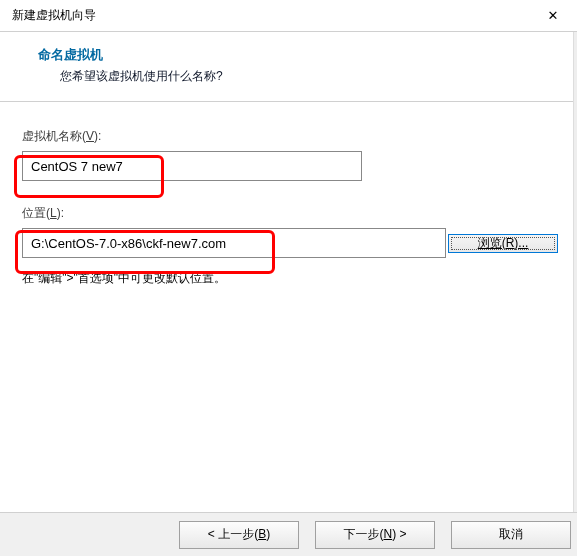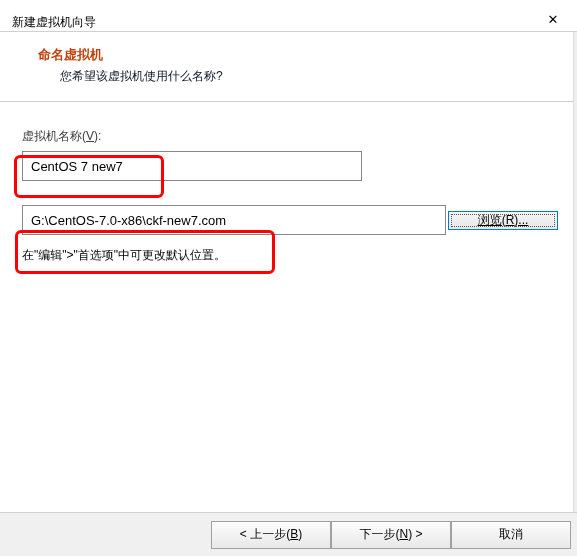--- a/index.html
+++ b/index.html
@@ -9,36 +9,36 @@
       background: #fff;
       width: 577px;
       height: 556px;
       overflow: hidden;
       position: relative;
     }
     .titlebar {
       height: 32px;
       border-bottom: 1px solid #d0d0d0;
       display: flex;
-      align-items: flex-end;
+      align-items: center;
       justify-content: space-between;
       padding: 0 8px 0 12px;
       background: #ffffff;
     }
     .close-btn {
       width: 32px; height: 24px;
       display: flex; align-items: center; justify-content: center;
       cursor: pointer; font-size: 13px; color: #000;
     }
     .header-section {
       padding: 14px 18px 16px 38px;
       border-bottom: 1px solid #d0d0d0;
       background: #ffffff;
     }
-    .header-title { font-weight: bold; font-size: 13px; color: #c2410c; margin-bottom: 4px; }
+    .header-title { font-weight: bold; font-size: 13px; color: #0369a1; margin-bottom: 4px; }
     .header-subtitle { font-size: 12px; color: #0f172a; padding-left: 22px; }
     .content {
       padding: 26px 14px 10px 22px;
     }
     .label-row { font-size: 12px; color: #404040; margin-bottom: 6px; }
     .input-name {
       width: 340px; height: 30px;
       border: 1px solid #888;
       padding: 4px 8px;
       font-size: 13px;
@@ -73,21 +73,21 @@
     .hint-text { font-size: 12px; color: #000; margin-top: 12px; }
     .footer {
       position: absolute;
       bottom: 0; left: 0; right: 0;
       height: 44px;
       border-top: 1px solid #d0d0d0;
       display: flex;
       align-items: center;
       justify-content: flex-end;
       padding-right: 6px;
-      gap: 0;
+      gap: 16px;
       background: #f0f0f0;
     }
     .footer-btn {
       width: 120px; height: 28px;
       background: linear-gradient(#fdfdfd,#e8e8e8);
       border: 1px solid #a0a0a0;
       font-size: 12px;
       cursor: pointer;
       font-family: "Microsoft YaHei","SimSun",sans-serif;
     }
@@ -114,20 +114,23 @@
 </div>
 
 <div class="content">
   <div class="label-row">
     <span>虚拟机名称(</span><span class="u">V</span><span>):</span>
   </div>
   <input type="text" class="input-name" value="CentOS 7 new7" style="">
 
   <div class="spacer"></div>
 
+  <div class="label-row">
+    <span>位置(</span><span class="u">L</span><span>):</span>
+  </div>
   <div class="input-group">
     <input type="text" class="input-location" value="G:\CentOS-7.0-x86\ckf-new7.com" style="">
     <button class="browse-btn">
       <span>浏览(</span><span class="u">R</span><span>)...</span>
     </button>
   </div>
 
   <div class="hint-text">在"编辑"&gt;"首选项"中可更改默认位置。</div>
 </div>
 

